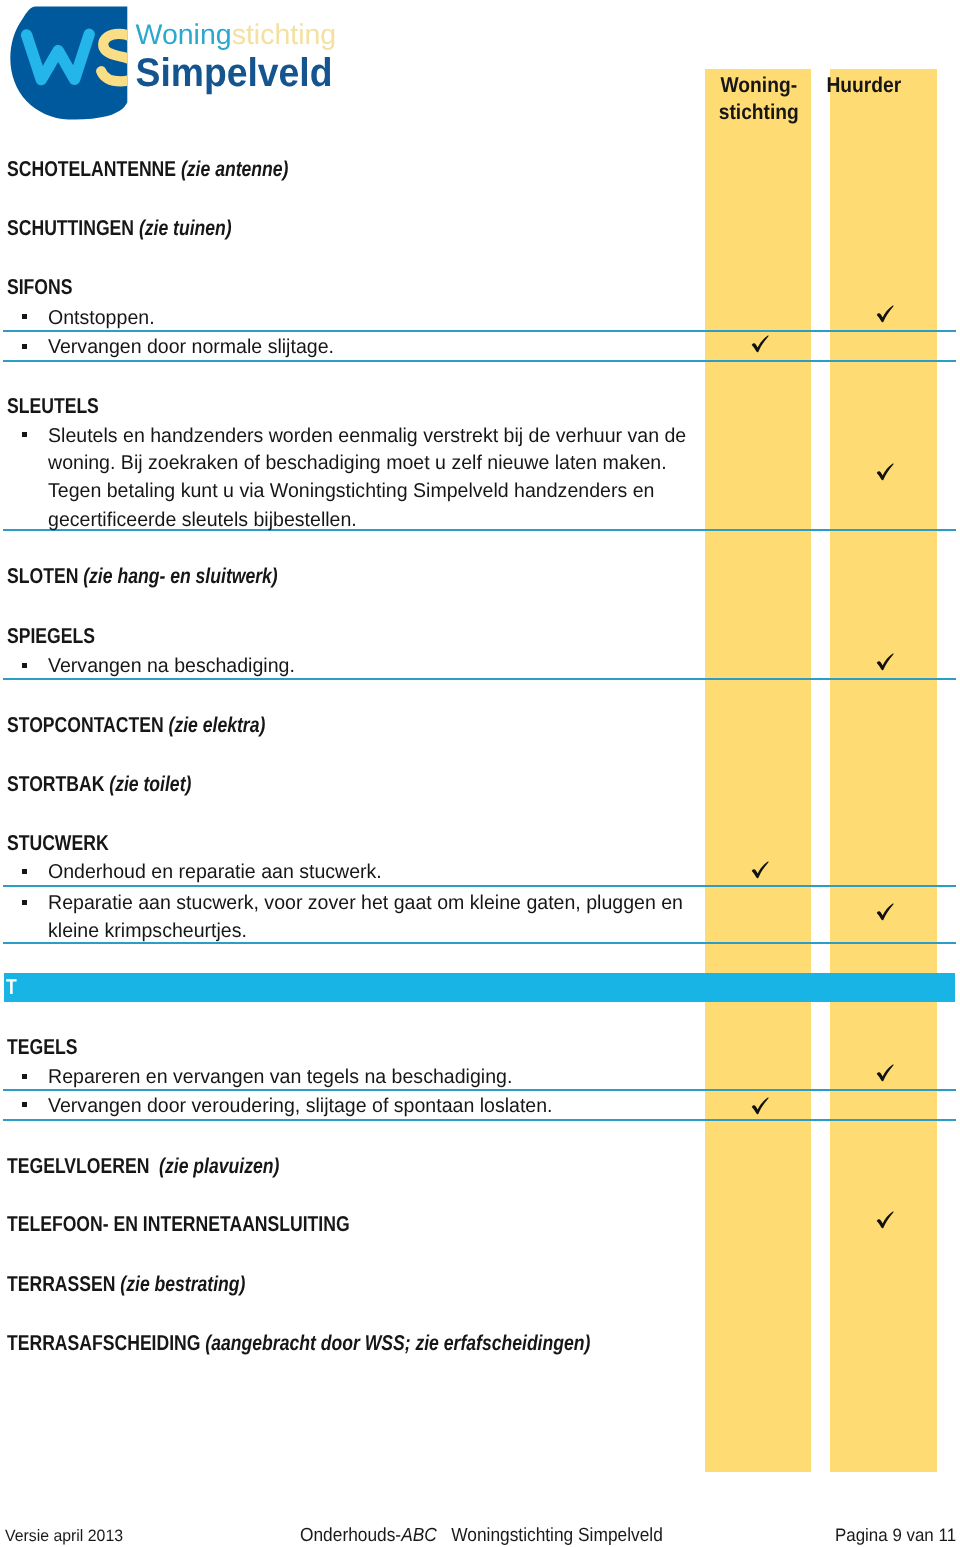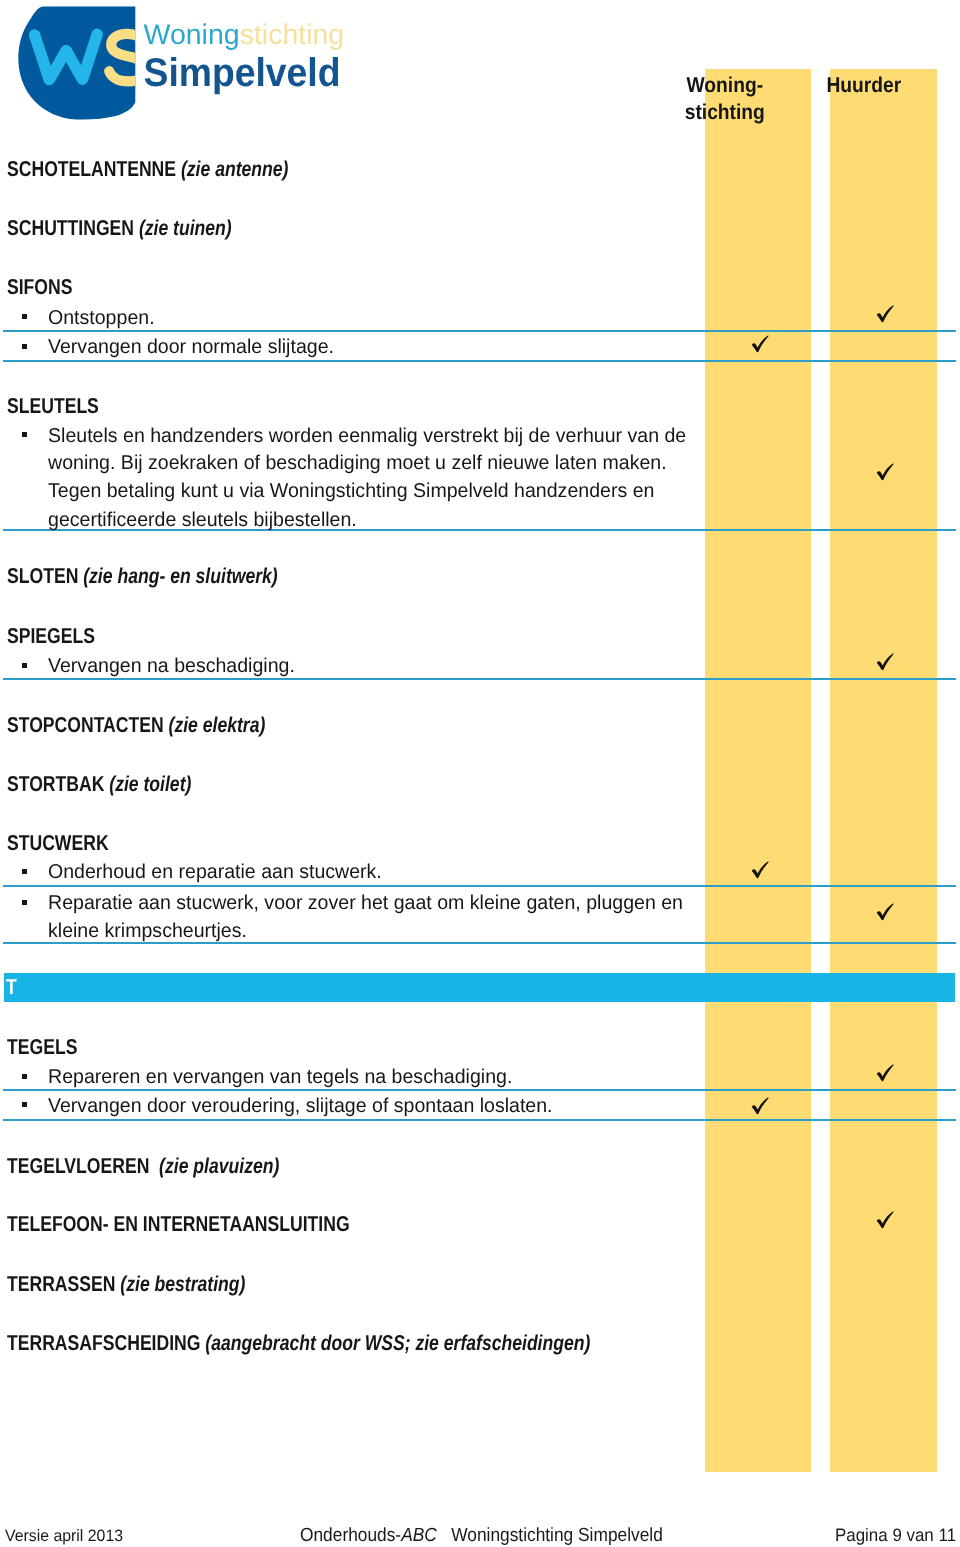--- a/index.html
+++ b/index.html
@@ -42,21 +42,21 @@
   .ck svg{display:block;width:18px;height:18px;}
 
   
   .ft{position:absolute;color:#1a1a1a;white-space:pre;transform-origin:0 0;}
   .ft .it{font-style:italic;}
   #ft-left{font-size:16.5px;line-height:16.5px;transform:scaleX(0.96);}
   #ft-center{font-size:19px;line-height:19px;transform:scaleX(0.912);}
   #ft-right{font-size:18px;line-height:18px;transform:scaleX(0.94);}
 
   
-  #logo{position:absolute;left:15px;top:0px;width:345px;height:120px;}
+  #logo{position:absolute;left:7px;top:0px;width:345px;height:120px;}
   #logo svg{display:block;}
 </style>
 </head>
 <body>
 
 <div class="page">
   <div id="logo">
     <svg viewBox="0 0 345 120" width="345" height="120">
       <defs>
           <clipPath id="badgeclip">
@@ -82,21 +82,21 @@
     <g font-family="Liberation Sans, sans-serif">
       <text x="128.5" y="43.6" font-size="28.5">
         <tspan fill="#2BA8CE">Woning</tspan><tspan fill="#F4E0A0">stichting</tspan>
       </text>
       <text x="128.5" y="85.5" font-size="40" font-weight="bold" fill="#15558F" textLength="197" lengthAdjust="spacingAndGlyphs">Simpelveld</text>
     </g>
     </svg>
   </div>
   <div class="tickcol" id="col-ws"></div>
   <div class="tickcol" id="col-hu"></div>
-  <div class="colhead" style="left:671px;top:71.7px;width:107px;"><i>Woning-
+  <div class="colhead" style="left:705px;top:71.7px;width:107px;"><i>Woning-
 stichting</i></div>
   <div class="colhead" style="left:810px;top:71.7px;width:108px;"><i>Huurder</i></div>
   <div class="rule" style="top:330.2px;"></div>
   <div class="rule" style="top:359.9px;"></div>
   <div class="rule" style="top:529.3px;"></div>
   <div class="rule" style="top:678.0px;"></div>
   <div class="rule" style="top:884.9px;"></div>
   <div class="rule" style="top:941.7px;"></div>
   <div class="rule" style="top:1089.0px;"></div>
   <div class="rule" style="top:1118.6px;"></div>

